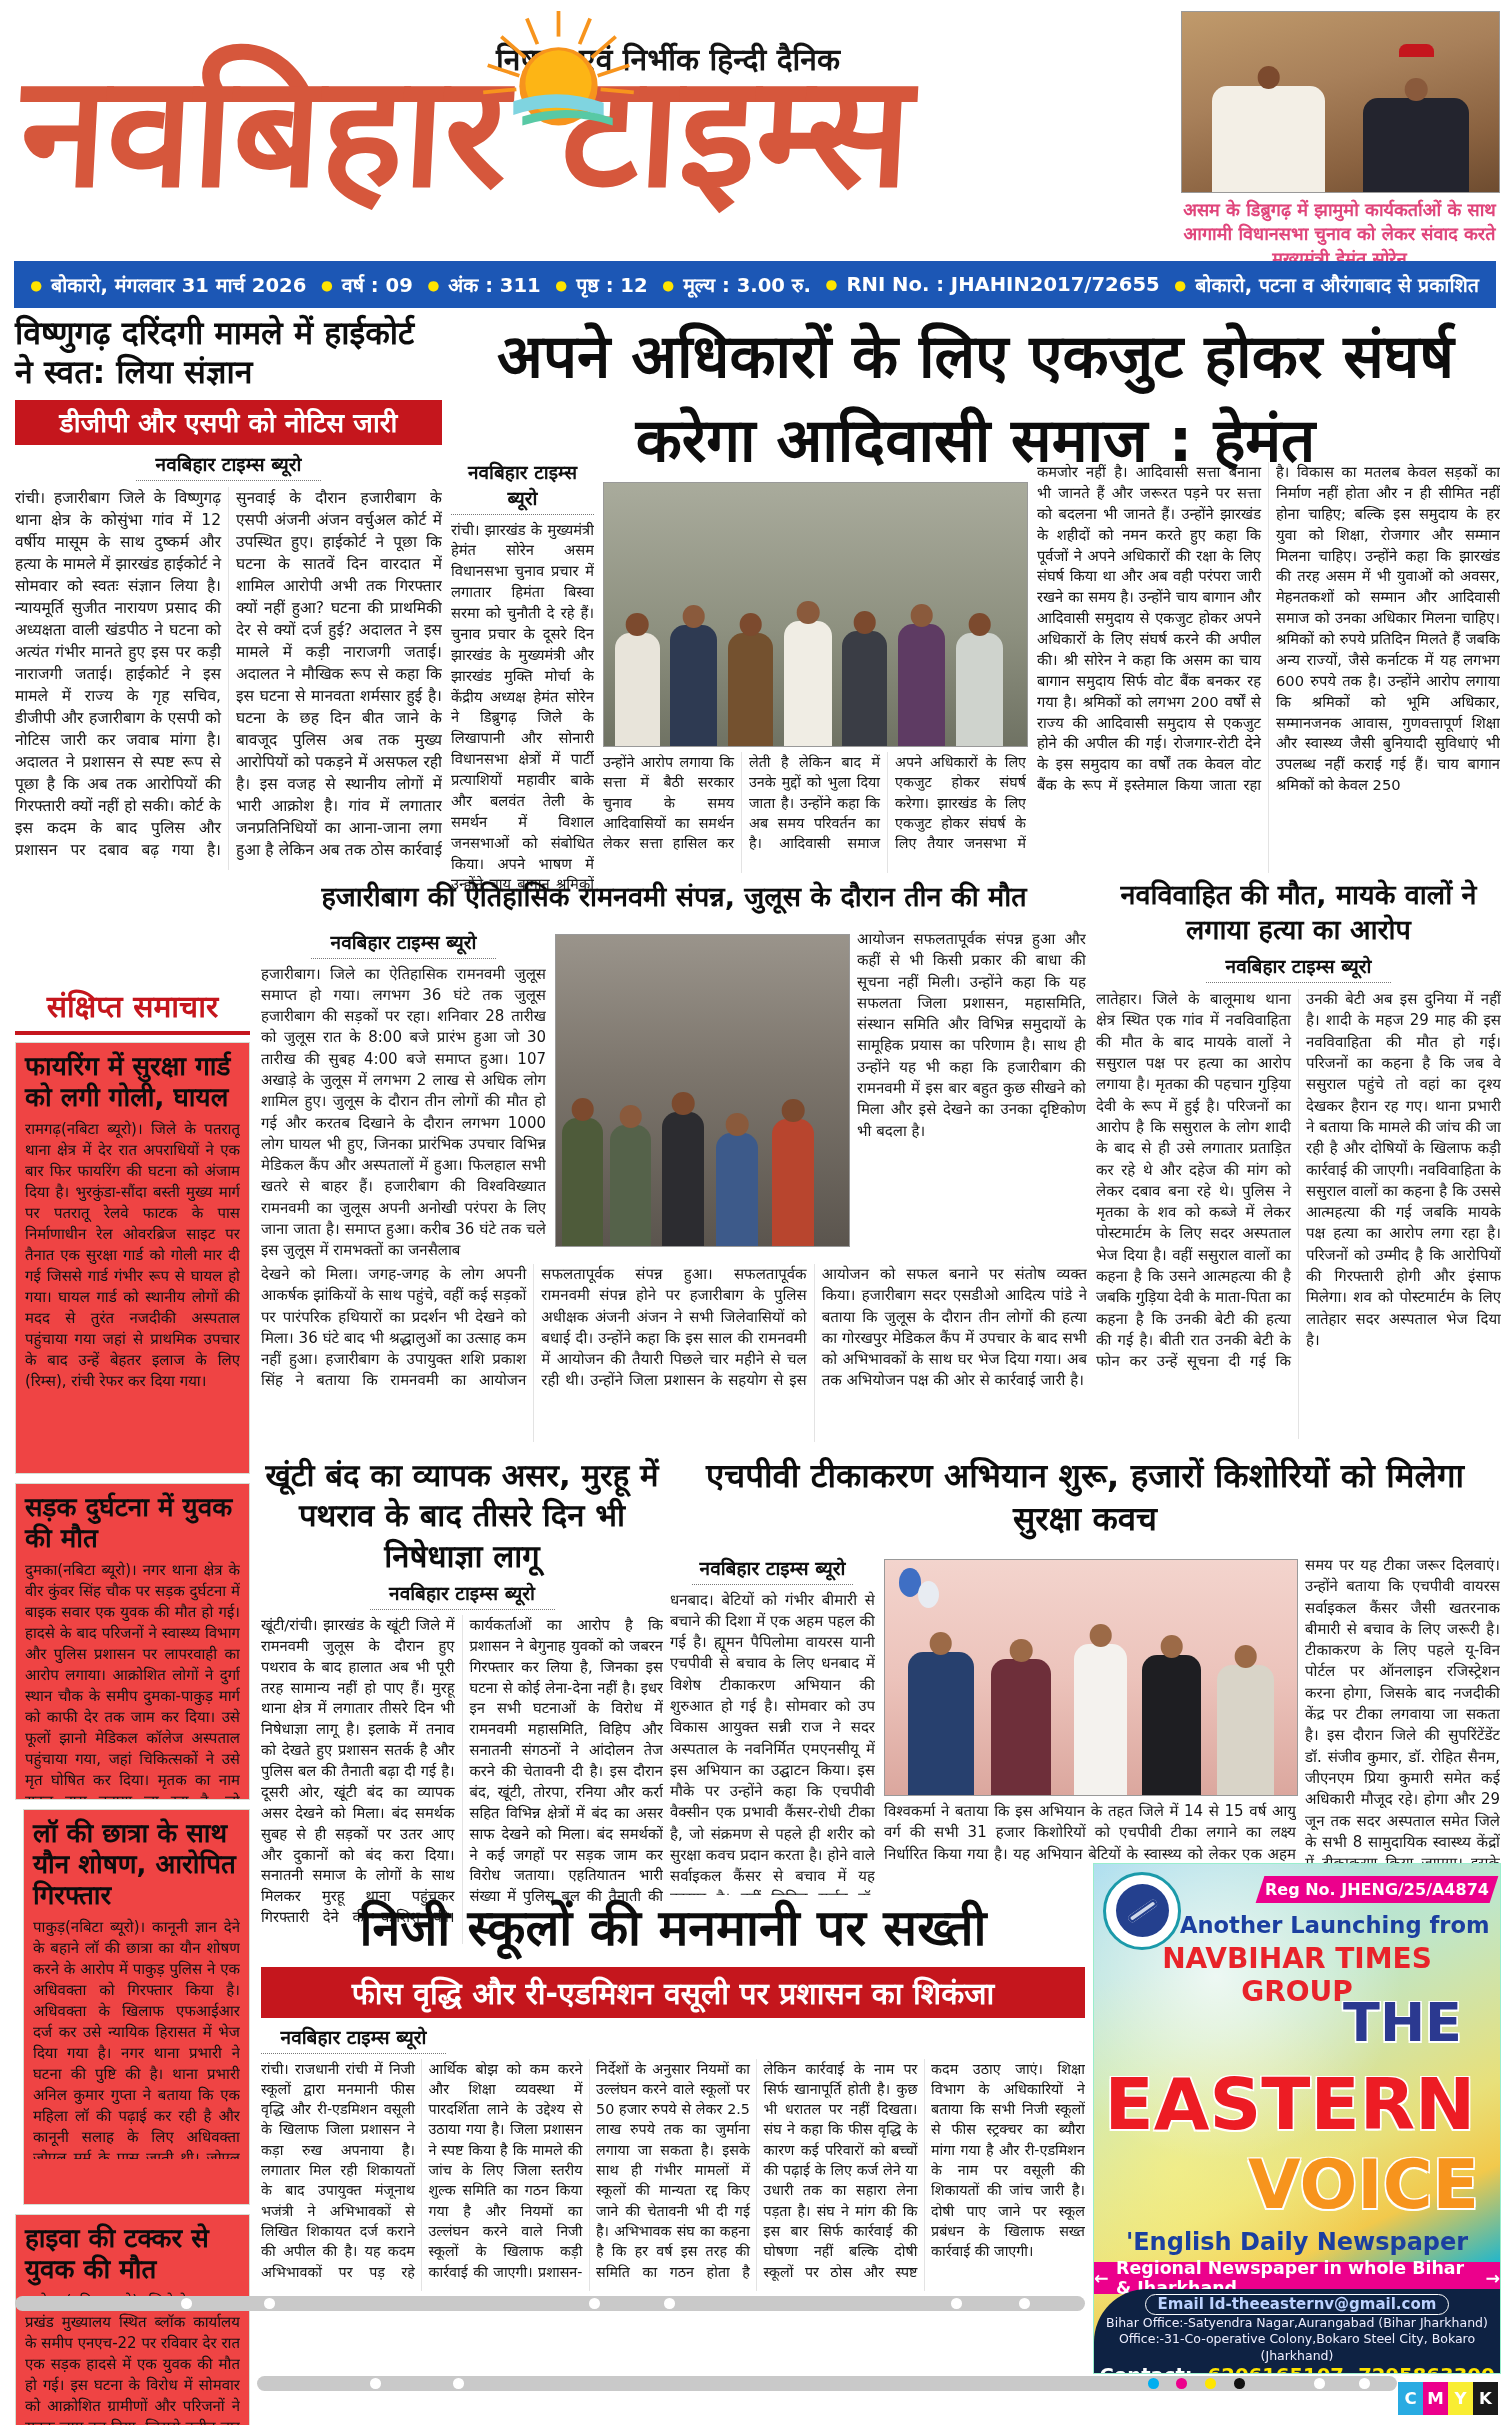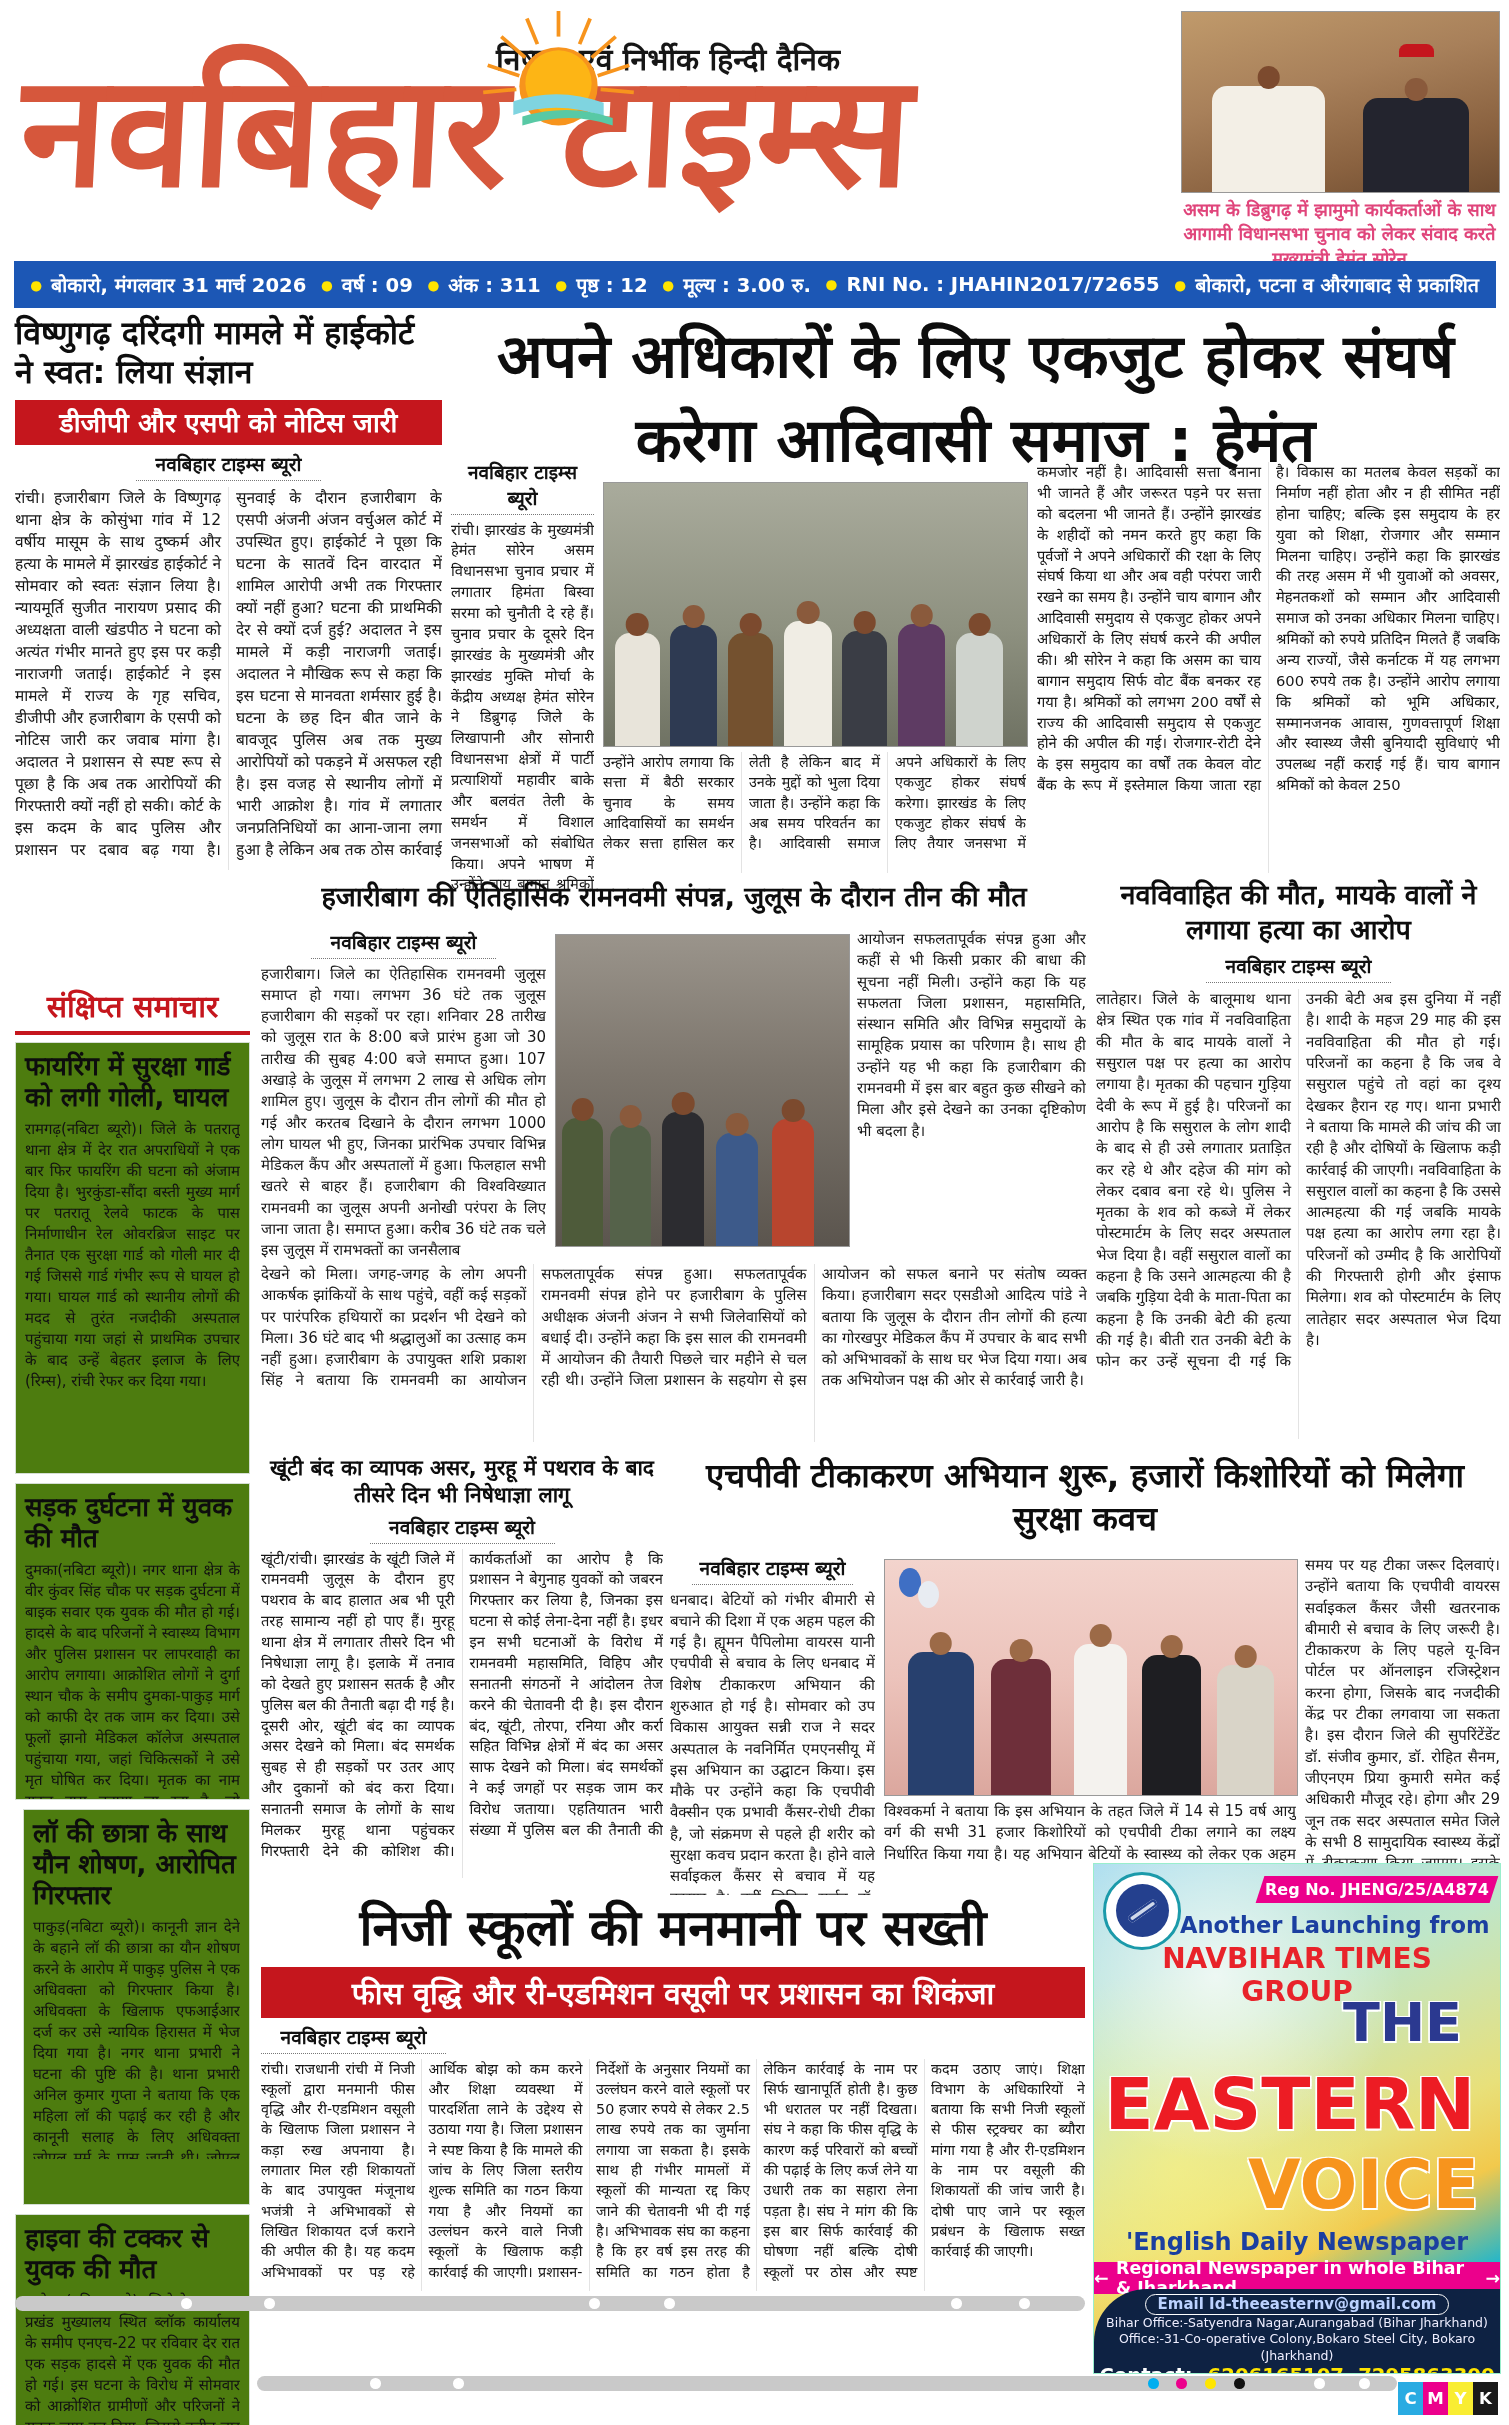--- a/index.html
+++ b/index.html
@@ -31,21 +31,21 @@
   .byline{font-size:19px;font-weight:800;text-align:center;color:#111;}
   .byline span{display:inline-block;border-bottom:1.5px dotted #777;padding:0 19.6px 3px;}
   .body{font-size:15px;line-height:1.42;text-align:justify;color:#161616;overflow:hidden;}
   .c2{column-count:2;column-gap:15px;column-rule:0.8px solid #e3e3e3;}
   .c3{column-count:3;column-gap:15px;column-rule:0.8px solid #e3e3e3;}
   .c5{column-count:5;column-gap:13.6px;column-rule:0.8px solid #e3e3e3;}
   
   .briefs{position:absolute;left:15px;top:985px;width:235px;}
   .briefs-header{font-size:30px;font-weight:800;color:#c5161d;text-align:center;
                  border-bottom:4.5px solid #c5161d;padding-bottom:4.5px;margin-bottom:7.5px;}
-  .brief{background:#4d7c0f;border:0.8px solid #d5ded4;padding:7.5px 9px;margin-bottom:9px;
+  .brief{background:#ef4444;border:0.8px solid #d5ded4;padding:7.5px 9px;margin-bottom:9px;
          box-sizing:border-box;overflow:hidden;}
   .brief-hl{font-size:26px;font-weight:800;line-height:1.2;margin-bottom:6px;color:#0d0d0d;}
   .brief-body{font-size:15px;line-height:1.4;text-align:justify;overflow:hidden;}
   
   .ad{position:absolute;left:1093px;top:1863px;width:406px;height:509px;border:0.8px solid #9ec;
       background:
         radial-gradient(circle at 30% 22%,rgba(255,255,255,.75),transparent 38%),
         radial-gradient(circle at 20% 60%,rgba(255,244,130,.6),transparent 45%),
         linear-gradient(155deg,#a7dcef 0%,#bfe6c9 32%,#e8e07a 58%,#f2c94c 70%,#25b6c9 84%,#0e2243 100%);
       overflow:hidden;}
@@ -188,21 +188,21 @@
     <div class="body c3" style="position:absolute;left:0;top:383px;width:826px;height:178px;font-size:15px;">देखने को मिला। जगह-जगह के लोग अपनी आकर्षक झांकियों के साथ पहुंचे, वहीं कई सड़कों पर पारंपरिक हथियारों का प्रदर्शन भी देखने को मिला। 36 घंटे बाद भी श्रद्धालुओं का उत्साह कम नहीं हुआ। हजारीबाग के उपायुक्त शशि प्रकाश सिंह ने बताया कि रामनवमी का आयोजन सफलतापूर्वक संपन्न हुआ। सफलतापूर्वक रामनवमी संपन्न होने पर हजारीबाग के पुलिस अधीक्षक अंजनी अंजन ने सभी जिलेवासियों को बधाई दी। उन्होंने कहा कि इस साल की रामनवमी में आयोजन की तैयारी पिछले चार महीने से चल रही थी। उन्होंने जिला प्रशासन के सहयोग से इस आयोजन को सफल बनाने पर संतोष व्यक्त किया। हजारीबाग सदर एसडीओ आदित्य पांडे ने बताया कि जुलूस के दौरान तीन लोगों की हत्या का गोरखपुर मेडिकल कैंप में उपचार के बाद सभी को अभिभावकों के साथ घर भेज दिया गया। अब तक अभियोजन पक्ष की ओर से कार्रवाई जारी है।</div>
   </div>
 
   <div class="abs" style="left:1096px;top:877px;width:405px;height:571px;">
     <div class="hl" style="font-size:27px;text-align:center;line-height:1.3;">नवविवाहित की मौत, मायके वालों ने लगाया हत्या का आरोप</div>
     <div class="byline" style="margin-top:6px;"><span>नवबिहार टाइम्स ब्यूरो</span></div>
     <div class="body c2" style="margin-top:6px;height:450px;font-size:15px;">लातेहार। जिले के बालूमाथ थाना क्षेत्र स्थित एक गांव में नवविवाहिता की मौत के बाद मायके वालों ने ससुराल पक्ष पर हत्या का आरोप लगाया है। मृतका की पहचान गुड़िया देवी के रूप में हुई है। परिजनों का आरोप है कि ससुराल के लोग शादी के बाद से ही उसे लगातार प्रताड़ित कर रहे थे और दहेज की मांग को लेकर दबाव बना रहे थे। पुलिस ने मृतका के शव को कब्जे में लेकर पोस्टमार्टम के लिए सदर अस्पताल भेज दिया है। वहीं ससुराल वालों का कहना है कि उसने आत्महत्या की है जबकि गुड़िया देवी के माता-पिता का कहना है कि उनकी बेटी की हत्या की गई है। बीती रात उनकी बेटी के फोन कर उन्हें सूचना दी गई कि उनकी बेटी अब इस दुनिया में नहीं है। शादी के महज 29 माह की इस नवविवाहिता की मौत हो गई। परिजनों का कहना है कि जब वे ससुराल पहुंचे तो वहां का दृश्य देखकर हैरान रह गए। थाना प्रभारी ने बताया कि मामले की जांच की जा रही है और दोषियों के खिलाफ कड़ी कार्रवाई की जाएगी। नवविवाहिता के ससुराल वालों का कहना है कि उससे आत्महत्या की गई जबकि मायके पक्ष हत्या का आरोप लगा रहा है। परिजनों को उम्मीद है कि आरोपियों की गिरफ्तारी होगी और इंसाफ मिलेगा। शव को पोस्टमार्टम के लिए लातेहार सदर अस्पताल भेज दिया है।</div>
   </div>
 
   <div class="abs" style="left:261px;top:1455px;width:402px;height:438px;">
-    <div class="hl" style="font-size:21px;text-align:center;line-height:1.3;">खूंटी बंद का व्यापक असर, मुरहू में पथराव के बाद तीसरे दिन भी निषेधाज्ञा लागू</div>
+    <div class="hl" style="font-size:31px;text-align:center;line-height:1.3;">खूंटी बंद का व्यापक असर, मुरहू में पथराव के बाद तीसरे दिन भी निषेधाज्ञा लागू</div>
     <div class="byline" style="margin-top:4.5px;"><span>नवबिहार टाइम्स ब्यूरो</span></div>
     <div class="body c2" style="margin-top:4.5px;height:329px;font-size:14.7px;">खूंटी/रांची। झारखंड के खूंटी जिले में रामनवमी जुलूस के दौरान हुए पथराव के बाद हालात अब भी पूरी तरह सामान्य नहीं हो पाए हैं। मुरहू थाना क्षेत्र में लगातार तीसरे दिन भी निषेधाज्ञा लागू है। इलाके में तनाव को देखते हुए प्रशासन सतर्क है और पुलिस बल की तैनाती बढ़ा दी गई है। दूसरी ओर, खूंटी बंद का व्यापक असर देखने को मिला। बंद समर्थक सुबह से ही सड़कों पर उतर आए और दुकानों को बंद करा दिया। सनातनी समाज के लोगों के साथ मिलकर मुरहू थाना पहुंचकर गिरफ्तारी देने की कोशिश की। कार्यकर्ताओं का आरोप है कि प्रशासन ने बेगुनाह युवकों को जबरन गिरफ्तार कर लिया है, जिनका इस घटना से कोई लेना-देना नहीं है। इधर इन सभी घटनाओं के विरोध में रामनवमी महासमिति, विहिप और सनातनी संगठनों ने आंदोलन तेज करने की चेतावनी दी है। इस दौरान बंद, खूंटी, तोरपा, रनिया और कर्रा सहित विभिन्न क्षेत्रों में बंद का असर साफ देखने को मिला। बंद समर्थकों ने कई जगहों पर सड़क जाम कर विरोध जताया। एहतियातन भारी संख्या में पुलिस बल की तैनाती की गई है ताकि किसी भी अप्रिय घटना से निपटा जा सके।</div>
   </div>
 
   <div class="abs" style="left:670px;top:1455px;width:830px;height:438px;">
     <div class="hl" style="font-size:33px;text-align:center;line-height:1.3;">एचपीवी टीकाकरण अभियान शुरू, हजारों किशोरियों को मिलेगा सुरक्षा कवच</div>
     <div class="abs" style="left:0;top:100px;width:205px;">
       <div class="byline"><span style="padding:0 7.5px 3px;">नवबिहार टाइम्स ब्यूरो</span></div>
       <div class="body" style="margin-top:4.5px;height:305px;font-size:15px;">धनबाद। बेटियों को गंभीर बीमारी से बचाने की दिशा में एक अहम पहल की गई है। ह्यूमन पैपिलोमा वायरस यानी एचपीवी से बचाव के लिए धनबाद में विशेष टीकाकरण अभियान की शुरुआत हो गई है। सोमवार को उप विकास आयुक्त सन्नी राज ने सदर अस्पताल के नवनिर्मित एमएनसीयू में इस अभियान का उद्घाटन किया। इस मौके पर उन्होंने कहा कि एचपीवी वैक्सीन एक प्रभावी कैंसर-रोधी टीका है, जो संक्रमण से पहले ही शरीर को सुरक्षा कवच प्रदान करता है। होने वाले सर्वाइकल कैंसर से बचाव में यह कारगर है। वहीं सिविल सर्जन डॉ. आलोक</div>
     </div>

